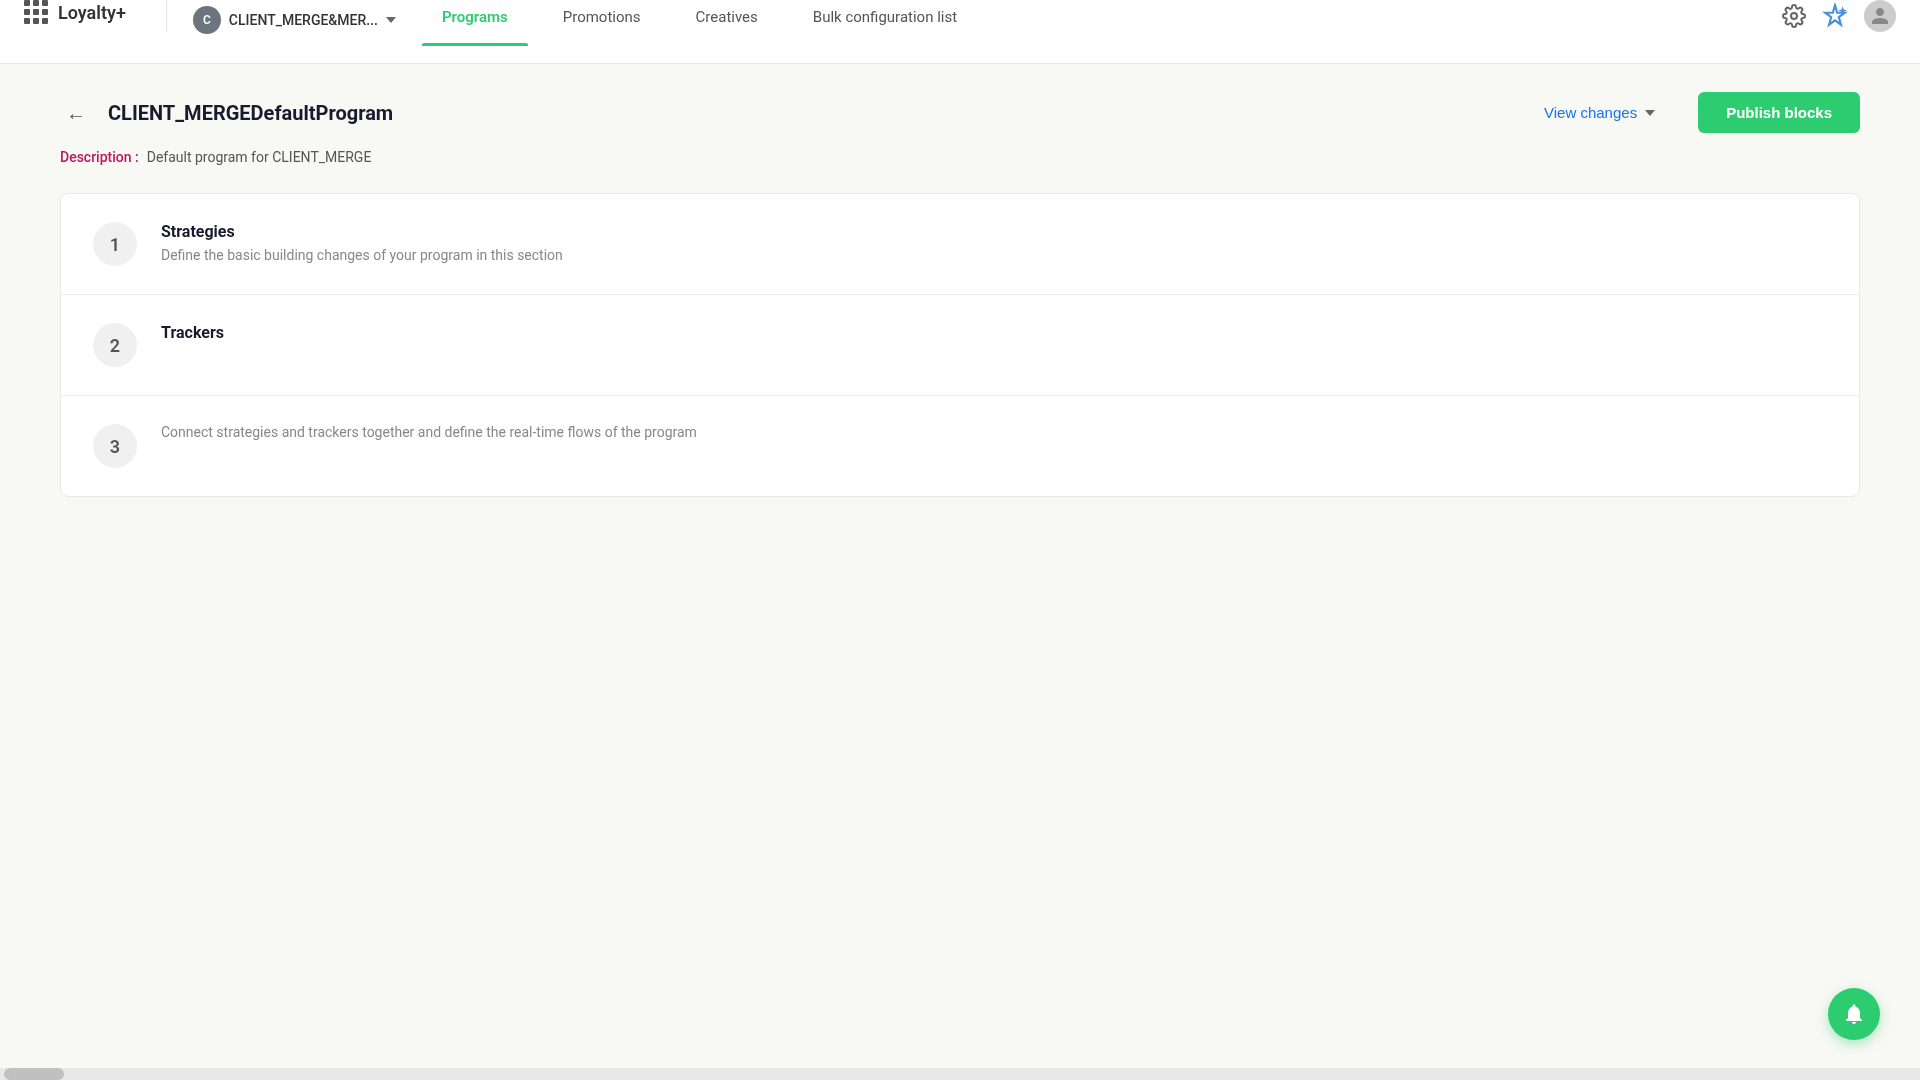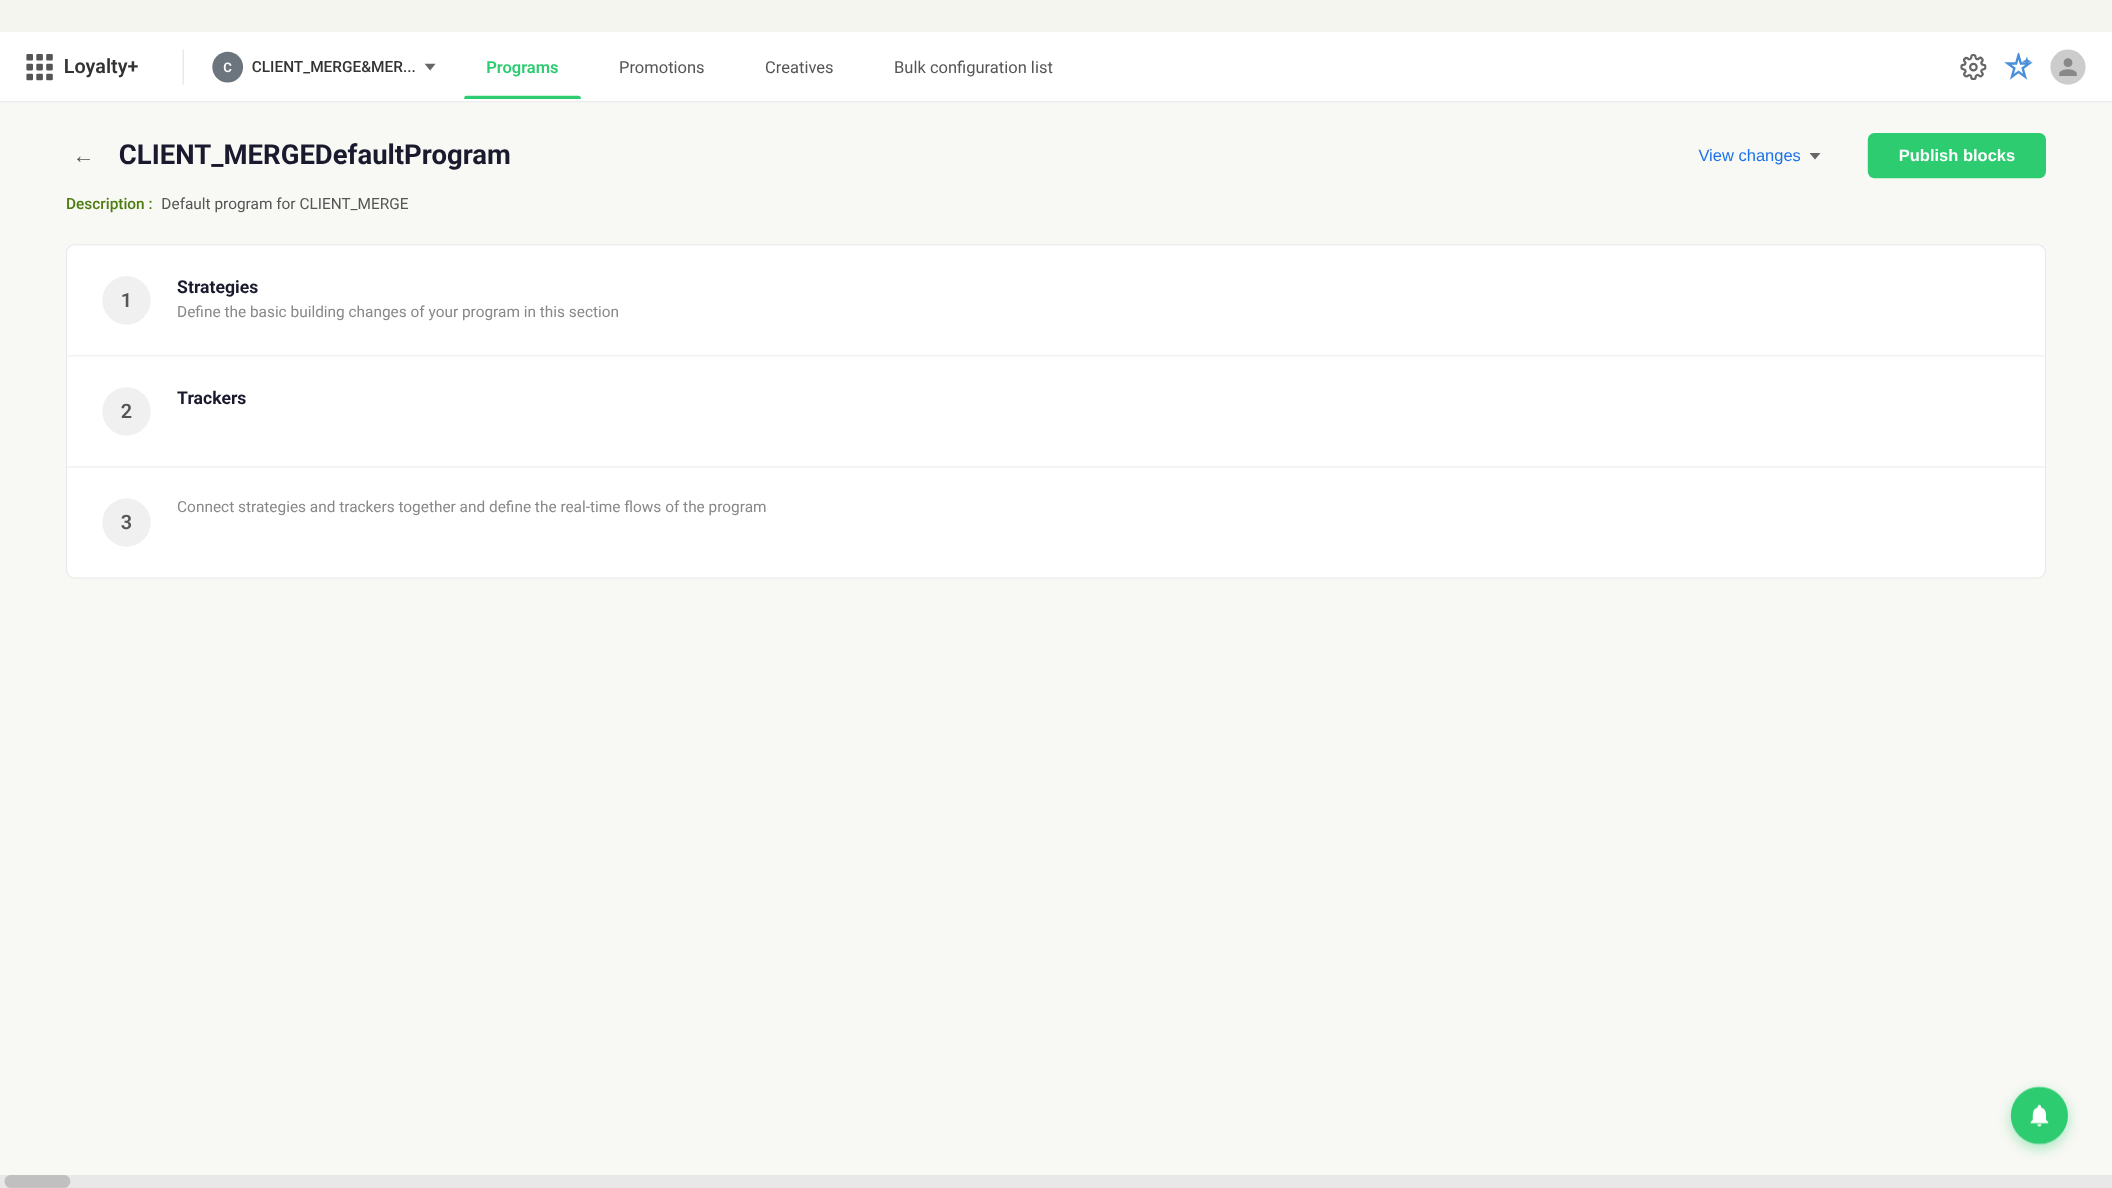--- a/index.html
+++ b/index.html
@@ -9,26 +9,25 @@
       width: 1920px;
       height: 1080px;
       overflow: hidden;
     }
 
     
     .navbar {
       background: #ffffff;
       height: 64px;
       display: flex;
-      align-items: center;
+      align-items: flex-start;
       padding: 0 24px;
       border-bottom: 1px solid #e8e8e8;
       position: relative;
       z-index: 10;
-      margin-top: 29px;
     }
     .navbar-logo {
       display: flex;
       align-items: center;
       gap: 10px;
       margin-right: 24px;
     }
     .grid-icon {
       display: grid;
       grid-template-columns: repeat(3, 6px);
@@ -165,21 +164,21 @@
       width: 32px;
       height: 32px;
       display: flex;
       align-items: center;
       justify-content: center;
       cursor: pointer;
       color: #555;
       font-size: 20px;
     }
     .page-title {
-      font-size: 25px;
+      font-size: 20px;
       font-weight: 700;
       color: #1a1a2e;
     }
     .page-header-right {
       display: flex;
       align-items: center;
       gap: 31px;
     }
     .view-changes-btn {
       display: flex;
@@ -207,21 +206,21 @@
     
     .description-row {
       display: flex;
       align-items: center;
       gap: 8px;
       padding-bottom: 28px;
       color: #666;
       font-size: 14px;
     }
     .description-label {
-      color: #4d7c0f;
+      color: #be185d;
       font-weight: 500;
     }
     .description-value {
       color: #555;
     }
 
     
     .sections-list {
       background: #ffffff;
       border-radius: 8px;

